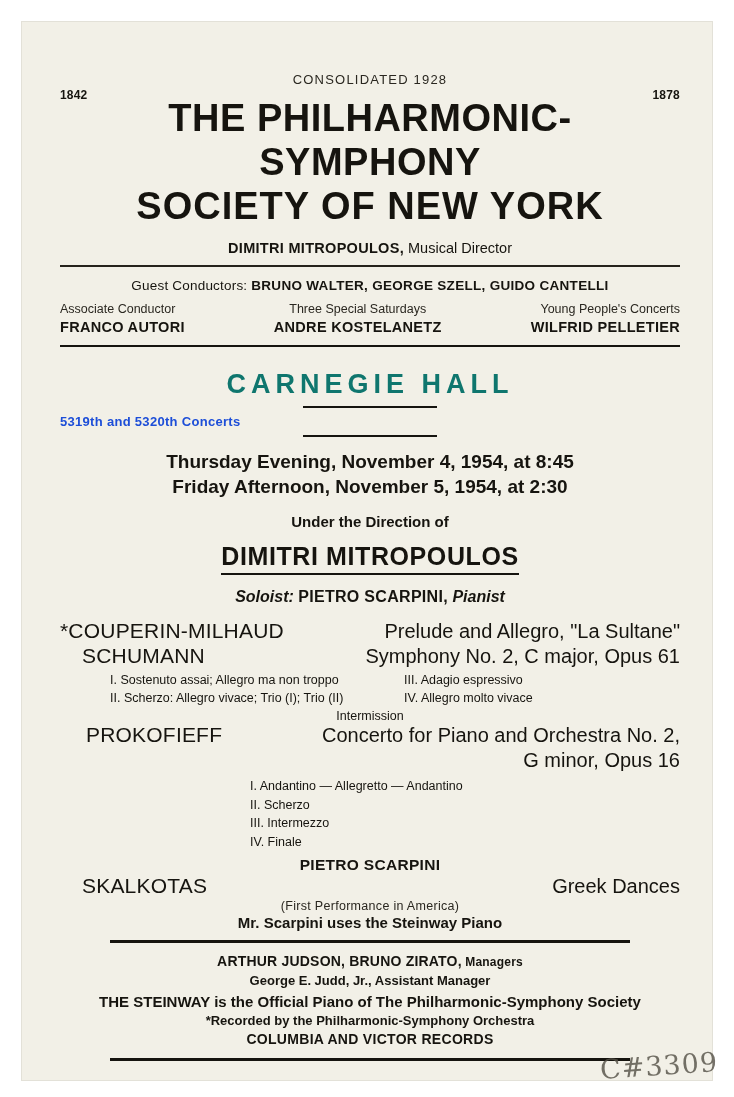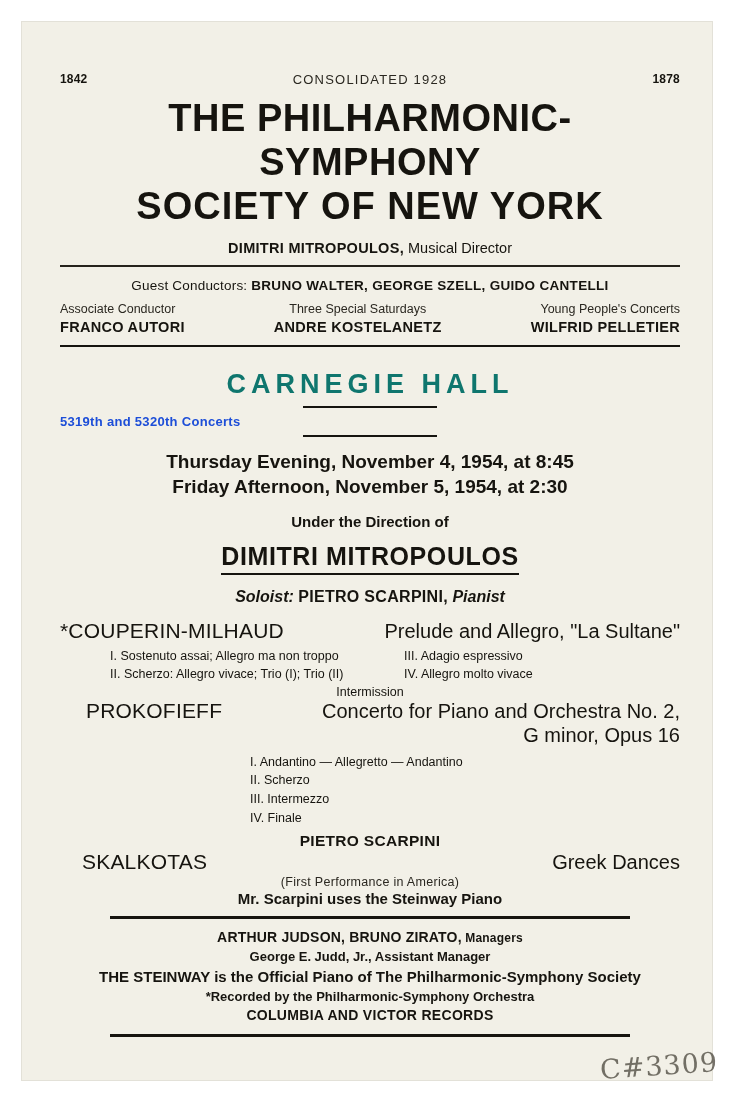--- a/index.html
+++ b/index.html
@@ -30,21 +30,21 @@
   }
 
   
   .yearbar {
     position: relative;
     height: 18px;
     margin-bottom: 6px;
   }
   .yearbar .left, .yearbar .right {
     position: absolute;
-    top: 0;
+    top: 16px;
     font-size: 12px;
     font-weight: bold;
     letter-spacing: 0.2px;
     color: #16140f;
   }
   .yearbar .left { left: 0; }
   .yearbar .right { right: 0; }
   .yearbar .mid {
     text-align: center;
     font-size: 13px;
@@ -372,20 +372,24 @@
       <span class="it">Soloist: </span><span class="nm">PIETRO SCARPINI,</span><span class="it"> Pianist</span>
     </div>
 
     <div class="program">
 
       <div class="work couperin">
         <div class="composer">*COUPERIN-MILHAUD</div>
         <div class="title">Prelude and Allegro, "La Sultane"</div>
       </div>
 
+      <div class="work schumann">
+        <div class="composer">SCHUMANN</div>
+        <div class="title">Symphony No. 2, C major, Opus 61</div>
+      </div>
       <div class="movements">
         <div class="mcol left">
           <div>I. Sostenuto assai; Allegro ma non troppo</div>
           <div>II. Scherzo: Allegro vivace; Trio (I); Trio (II)</div>
         </div>
         <div class="mcol right">
           <div>III. Adagio espressivo</div>
           <div>IV. Allegro molto vivace</div>
         </div>
       </div>

